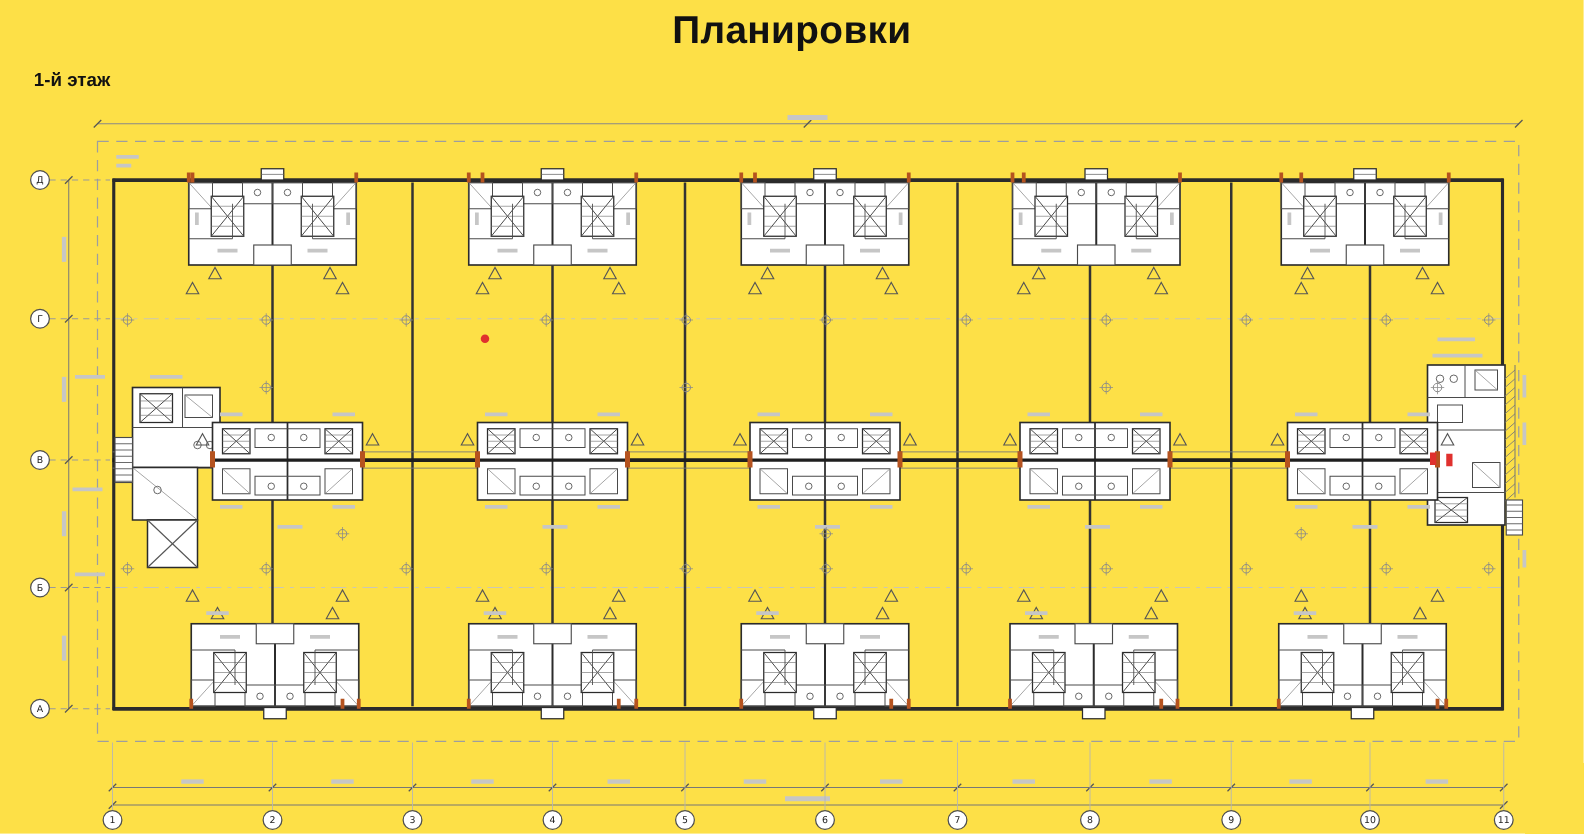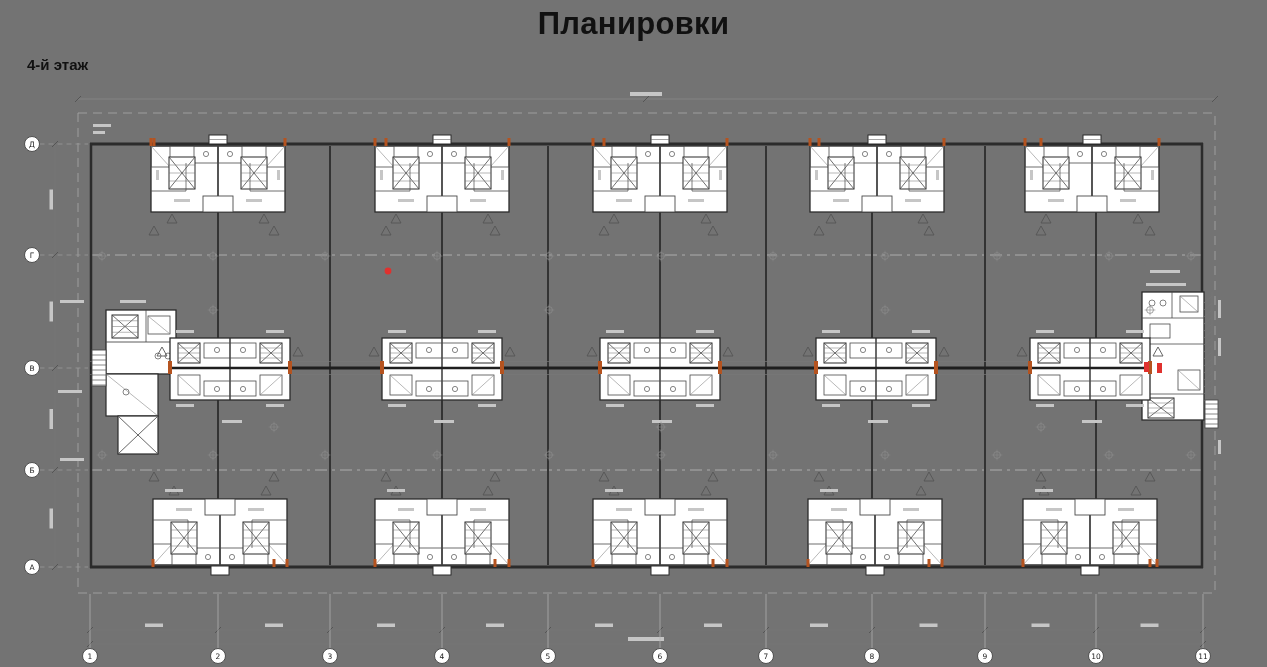--- a/index.html
+++ b/index.html
@@ -1,26 +1,26 @@
 <!DOCTYPE html>
 <html><head>
 <meta charset="utf-8">
 <style>
   html,body{margin:0;padding:0;background:#ffffff;}
-  .page{position:relative;width:1267px;height:667px;background:#737373;font-family:"Liberation Sans",sans-serif;overflow:hidden;}
+  .page{position:relative;width:1267px;height:667px;background:#fde047;font-family:"Liberation Sans",sans-serif;overflow:hidden;}
   .page-title{position:absolute;top:6px;left:0;width:100%;text-align:center;font-size:31px;font-weight:700;color:#111;margin:0;letter-spacing:.3px;}
   .floor-label{position:absolute;top:56px;left:27px;font-size:15px;font-weight:700;color:#111;}
   svg.plan{position:absolute;left:0;top:0;}
 </style>
 </head>
 <body>
 
 <div class="page">
   <h1 class="page-title">Планировки</h1>
-  <div class="floor-label">4-й этаж</div>
+  <div class="floor-label">1-й этаж</div>
   <svg class="plan" width="1267" height="667" viewBox="0 0 1267 667" xmlns="http://www.w3.org/2000/svg">
       <g>
         <rect x="78" y="113" width="1137" height="480" stroke="#9e9e9e" stroke-width="1" fill="none" stroke-dasharray="9 6"></rect>
       </g>
       <g>
         <line x1="78" y1="99" x2="1215" y2="99" stroke="#888" stroke-width="0.8" fill="none"></line>
         <line x1="75" y1="102" x2="81" y2="96" stroke="#555" stroke-width="1" fill="none"></line>
         <line x1="643" y1="102" x2="649" y2="96" stroke="#555" stroke-width="1" fill="none"></line>
         <line x1="1212" y1="102" x2="1218" y2="96" stroke="#555" stroke-width="1" fill="none"></line>
         <rect x="630" y="92" width="32" height="4" stroke="none" stroke-width="1" fill="#c6c6c6"></rect>

